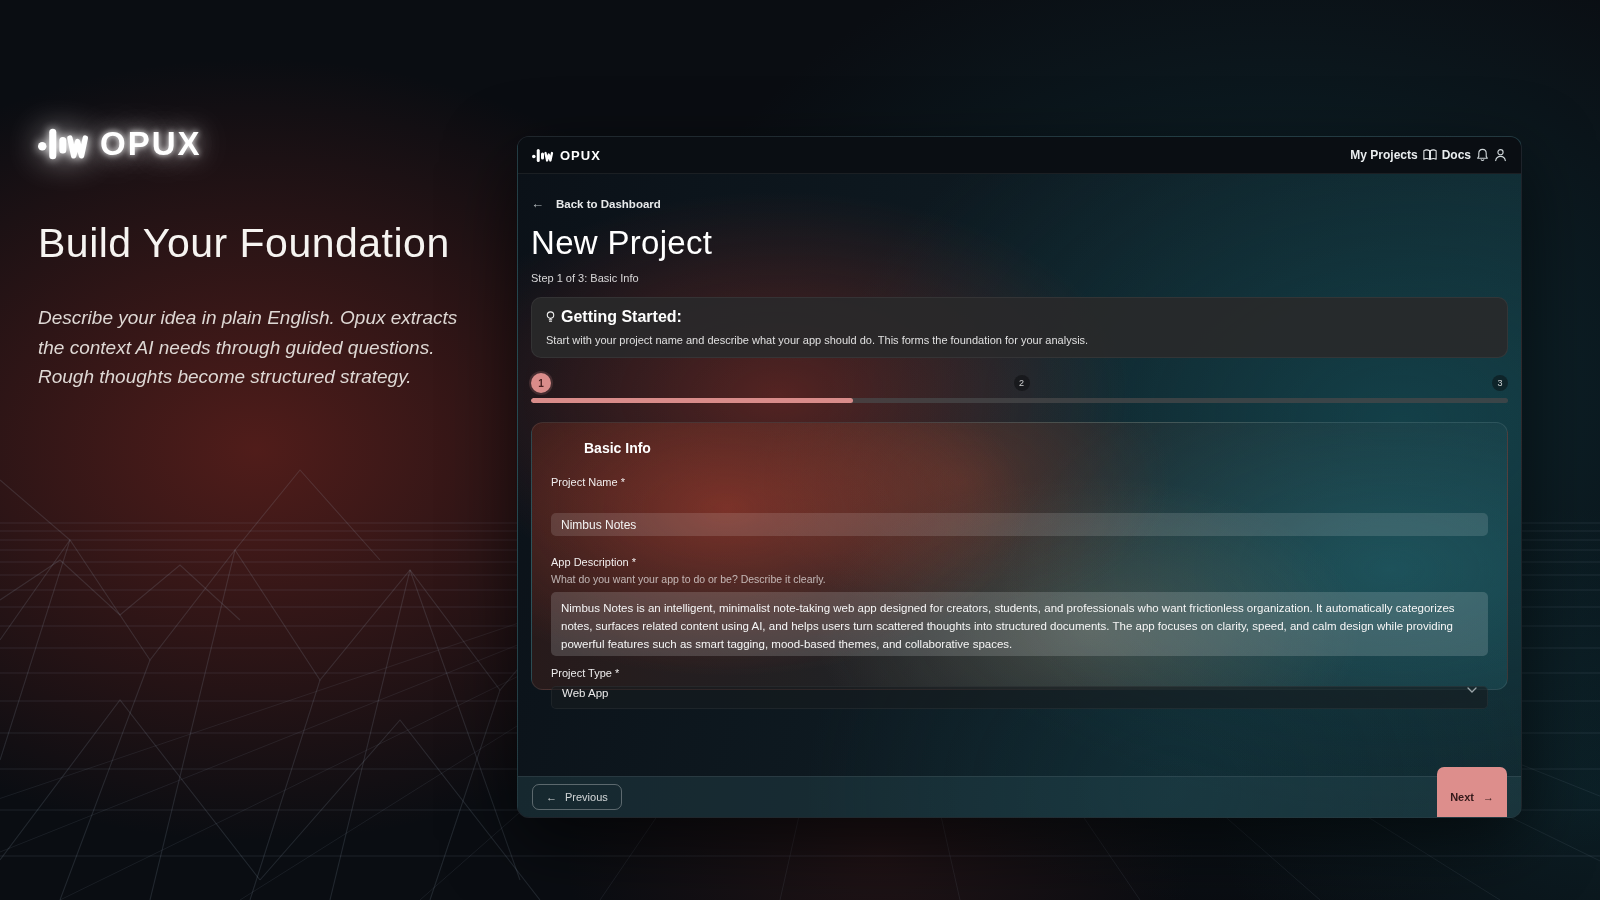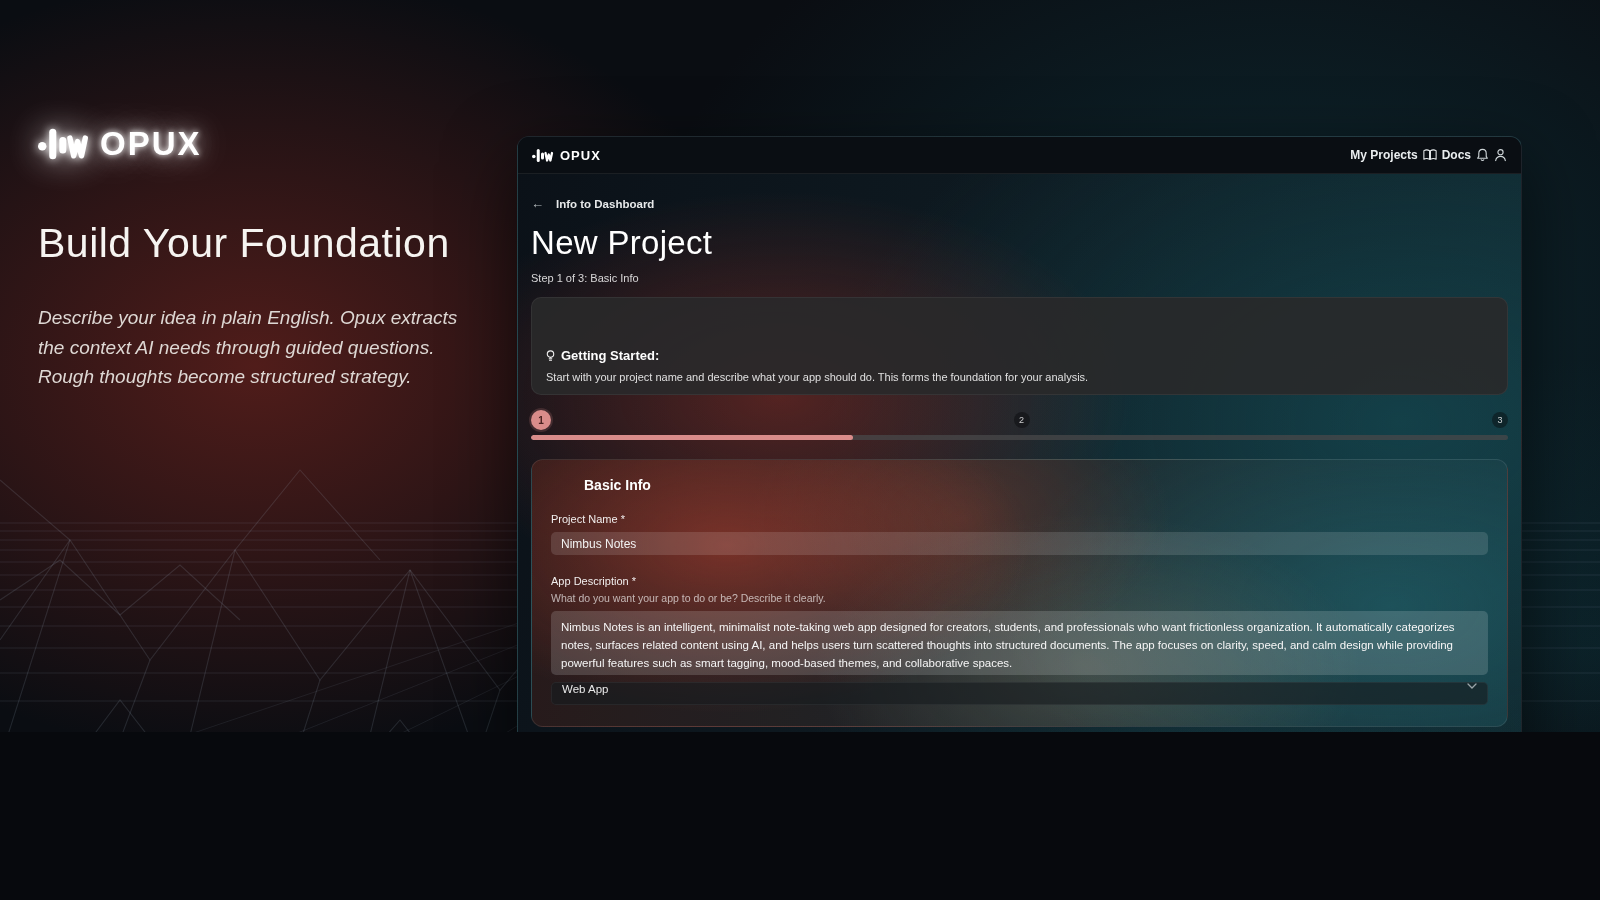--- a/index.html
+++ b/index.html
@@ -1,17 +1,17 @@
 <!DOCTYPE html>
 <html><head>
 <meta charset="utf-8">
 <style>
   html,body{margin:0;padding:0;background:#07090d;}
   *{box-sizing:border-box;font-family:"Liberation Sans","DejaVu Sans",sans-serif;}
-  .stage{position:relative;width:1600px;height:732px;overflow:hidden;
+  .stage{position:relative;width:1600px;height:900px;overflow:hidden;
     background:
       radial-gradient(760px 560px at 16% 50%, rgba(150,44,34,0.50), transparent 70%),
       radial-gradient(900px 700px at 80% 45%, rgba(18,80,92,0.42), transparent 72%),
       radial-gradient(520px 380px at 100% 88%, rgba(16,70,80,0.30), transparent 75%),
       radial-gradient(420px 300px at 55% 95%, rgba(110,40,34,0.22), transparent 75%),
       #0a0d12;}
   .mesh{position:absolute;left:0;top:0;z-index:1;}
   
   .hero{position:absolute;left:38px;top:125px;width:462px;z-index:2;}
   .hero-logo{display:flex;align-items:center;gap:10px;}
@@ -37,40 +37,40 @@
   .win-nav{display:flex;align-items:center;gap:5px;}
   .nav-link{display:flex;align-items:center;gap:5px;font-size:12px;font-weight:600;color:#e9edef;cursor:pointer;text-decoration:none;}
   .icon-btn{background:none;border:none;padding:0;display:flex;align-items:center;cursor:pointer;color:#cfd6d9;}
   .win-body{flex:1;padding:20px 13px 0;}
   .back-link{display:inline-flex;align-items:center;gap:12px;font-size:11.5px;font-weight:600;color:#e7e9ea;cursor:pointer;text-decoration:none;}
   .back-arrow{color:#b9c0c3;font-size:13px;}
   .page-title{margin:12px 0 0;font-size:33px;font-weight:500;color:#fff;letter-spacing:0.3px;}
   .step-label{margin-top:10px;font-size:11px;color:rgba(255,255,255,0.82);}
   .tip-box{margin-top:13px;border-radius:10px;padding:10px 14px 11px;
     background:rgba(41,41,42,0.90);border:1px solid rgba(255,255,255,0.06);}
-  .tip-title{display:flex;align-items:center;gap:6px;font-size:13px;font-weight:700;color:#fefefe;margin-top:40px;}
+  .tip-title{display:flex;align-items:center;gap:6px;font-size:16px;font-weight:700;color:#fefefe;}
   .tip-body{margin-top:8px;font-size:11px;color:rgba(255,255,255,0.85);}
   .steps-row{margin-top:15px;display:flex;justify-content:space-between;align-items:center;height:20px;}
   .step-dot{width:16px;height:16px;border-radius:50%;background:rgba(8,8,10,0.45);color:rgba(255,255,255,0.78);
     font-size:9px;display:flex;align-items:center;justify-content:center;cursor:pointer;}
   .step-dot.active{width:20px;height:20px;background:#d98c8a;color:#47201f;font-size:10px;font-weight:700;
     box-shadow:0 0 0 2px rgba(217,140,138,0.18);}
   .progress-track{margin-top:5px;height:5px;border-radius:3px;background:rgba(72,72,74,0.75);overflow:hidden;}
   .progress-fill{height:100%;border-radius:3px;background:#d98c8a;}
   .form-card{margin-top:19px;height:268px;border-radius:12px;padding:14px 19px;
     border:1px solid rgba(255,255,255,0.09);
     background:
       radial-gradient(430px 240px at 20% 32%, rgba(185,65,48,0.55), transparent 70%),
       radial-gradient(300px 190px at 44% 22%, rgba(150,70,50,0.35), transparent 70%),
       radial-gradient(390px 220px at 57% 78%, rgba(170,160,130,0.26), transparent 70%),
       radial-gradient(540px 300px at 88% 55%, rgba(35,110,120,0.50), transparent 72%),
       linear-gradient(100deg, rgba(58,30,26,0.62), rgba(24,58,66,0.62));}
   .form-title{margin:3px 0 0;font-size:14px;font-weight:700;color:#fff;padding-left:33px;}
   .field-label{display:block;margin-top:20px;font-size:11px;color:rgba(255,255,255,0.92);}
-  .text-input{display:block;margin-top:7px;width:100%;height:23px;padding:0 10px;border:none;border-radius:5px;
+  .text-input{display:block;margin-top:25px;width:100%;height:23px;padding:0 10px;border:none;border-radius:5px;
     background:rgba(255,255,255,0.13);color:#f3f3f3;font-size:12px;outline:none;}
   .helper{margin-top:5px;font-size:10.5px;color:rgba(255,255,255,0.65);}
   .desc-area{display:block;margin-top:7px;width:100%;height:64px;padding:8px 10px;border:none;border-radius:5px;
     background:rgba(235,243,243,0.17);color:#f6f6f6;font-size:11.5px;line-height:1.55;resize:none;outline:none;}
   .select{margin-top:7px;height:23px;border-radius:5px;background:rgba(22,27,31,0.62);
     display:flex;align-items:flex-start;justify-content:space-between;padding:0 10px;cursor:pointer;
     border:1px solid rgba(255,255,255,0.05);}
   .select-value{font-size:11.5px;color:#e9e9e9;}
   .chevron{display:flex;color:#9aa4a8;}
   .win-footer{flex:none;height:41px;display:flex;align-items:center;justify-content:space-between;padding:0 14px;
@@ -187,21 +187,21 @@
             <circle cx="7" cy="4.5" r="2.8" fill="none" stroke="#cfd6d9" stroke-width="1.2"></circle>
             <path d="M1.8 13.5 C2.4 10.4 4.5 9 7 9 C9.5 9 11.6 10.4 12.2 13.5" fill="none" stroke="#cfd6d9" stroke-width="1.2" stroke-linecap="round"></path>
           </svg>
         </button>
       </nav>
     </header>
 
     <div class="win-body">
       <a class="back-link">
         <span class="back-arrow">←</span>
-        <span>Info to Dashboard</span>
+        <span>Back to Dashboard</span>
       </a>
       <h2 class="page-title">New Project</h2>
       <div class="step-label">Step 1 of 3: Basic Info</div>
 
       <div class="tip-box">
         <div class="tip-title">
           <svg width="9" height="12" viewBox="0 0 10 13">
             <circle cx="5" cy="4.4" r="3.6" fill="none" stroke="#f3f3f3" stroke-width="1.2"></circle>
             <path d="M3.6 9.5 H6.4 M3.9 11.3 H6.1" stroke="#f3f3f3" stroke-width="1.2" stroke-linecap="round"></path>
           </svg>
@@ -222,20 +222,21 @@
       <div class="form-card">
         <h3 class="form-title">Basic Info</h3>
 
         <label class="field-label">Project Name *</label>
         <input class="text-input" type="text" value="Nimbus Notes" style="">
 
         <label class="field-label">App Description *</label>
         <div class="helper">What do you want your app to do or be? Describe it clearly.</div>
         <textarea class="desc-area" style="">Nimbus Notes is an intelligent, minimalist note-taking web app designed for creators, students, and professionals who want frictionless organization. It automatically categorizes notes, surfaces related content using AI, and helps users turn scattered thoughts into structured documents. The app focuses on clarity, speed, and calm design while providing powerful features such as smart tagging, mood-based themes, and collaborative spaces.</textarea>
 
+        <label class="field-label" style="margin-top:11px;">Project Type *</label>
         <div class="select">
           <span class="select-value">Web App</span>
           <span class="chevron">
             <svg width="10" height="6" viewBox="0 0 10 6">
                 <path d="M1 1 L5 5 L9 1" fill="none" stroke="#9aa4a8" stroke-width="1.3" stroke-linecap="round"></path>
               </svg>
           </span>
         </div>
       </div>
     </div>

